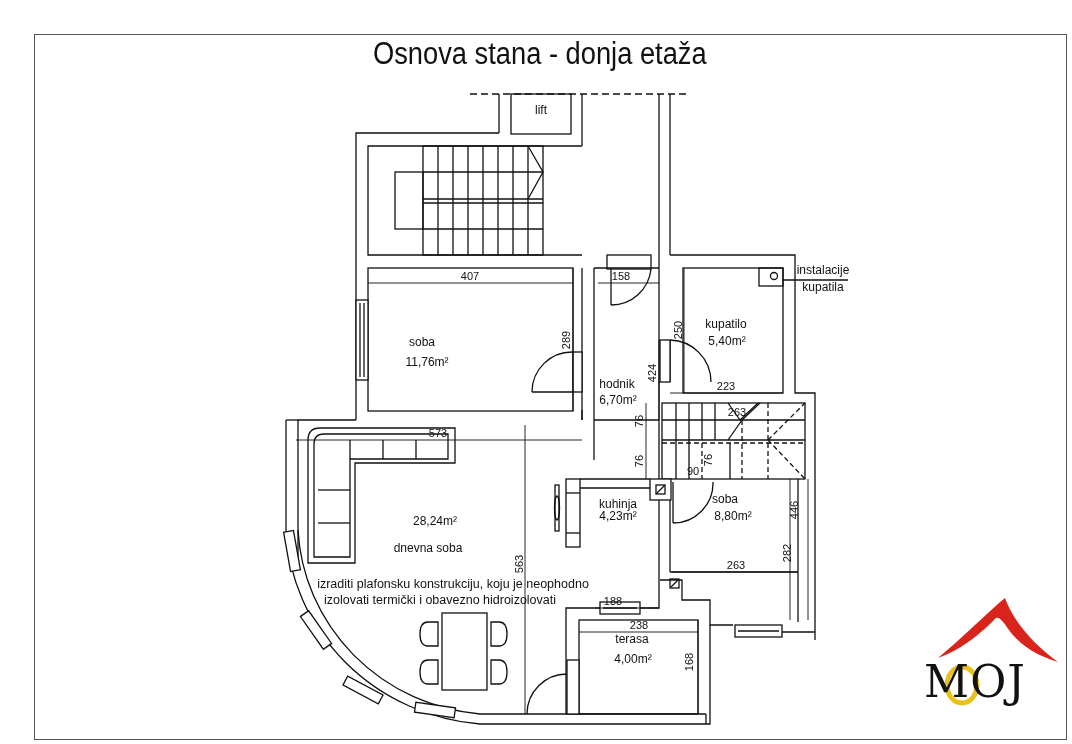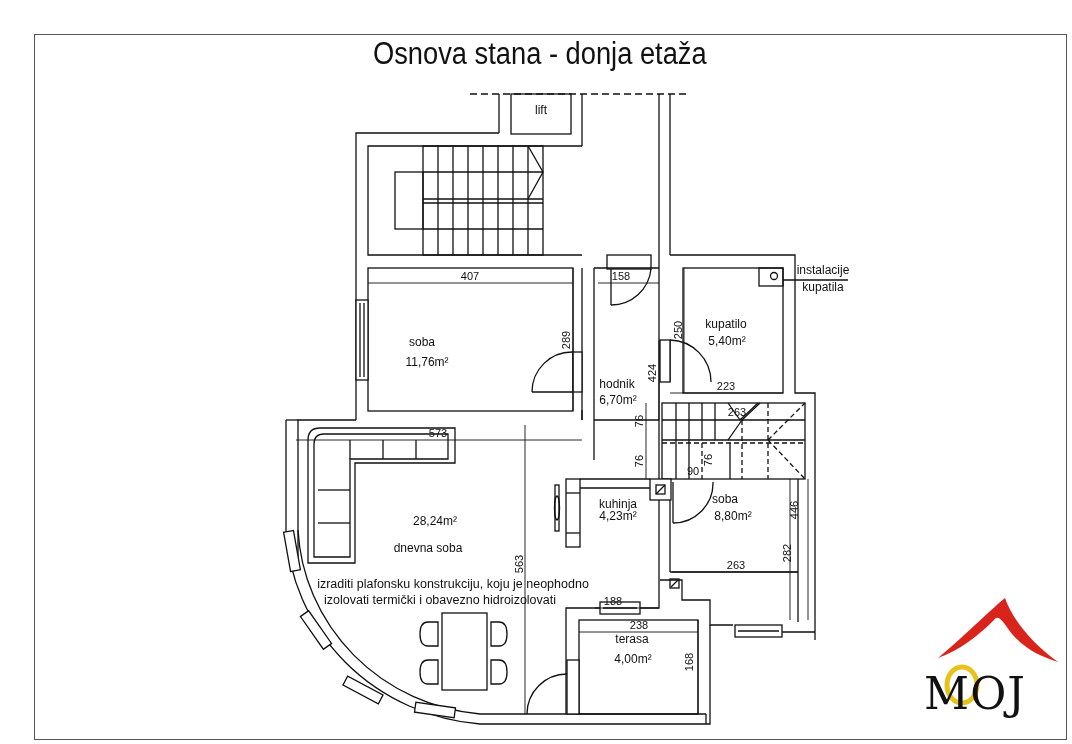--- a/index.html
+++ b/index.html
@@ -233,14 +233,14 @@
   <text class="dim" x="613" y="605" text-anchor="middle">188</text>
   <text class="dim" x="639" y="629" text-anchor="middle">238</text>
   <text class="dim" transform="translate(693,662) rotate(-90)" text-anchor="middle">168</text>
 </svg>
 
 <div class="logo">
   <svg width="170" height="145" viewBox="0 0 170 145" style="position:absolute;left:0;top:0;">
     <path d="M48,68 C70,50 98,22 115,8 C122,28 140,52 168,72 C150,66 136,60 122,44 C112,30 108,24 104,30 C88,46 70,60 48,68 Z" fill="#d9241c"></path>
     <ellipse cx="72" cy="95" rx="15" ry="18" fill="none" stroke="#e8c21a" stroke-width="5"></ellipse>
   </svg>
-  <div class="logo-text" style="top:82px;">MOJ</div>
+  <div class="logo-text" style="top:70px;">MOJ</div>
 </div>
 
 </body></html>

